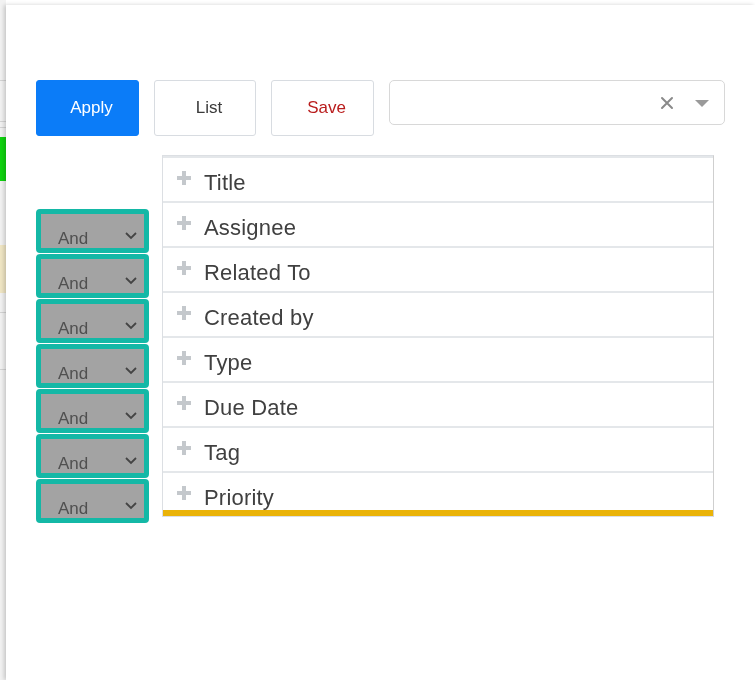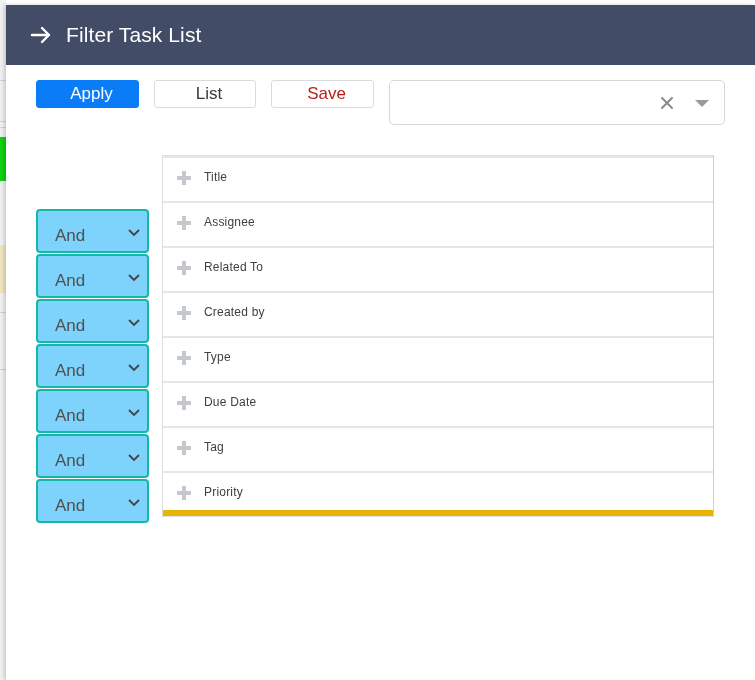--- a/index.html
+++ b/index.html
@@ -15,67 +15,59 @@
 
     .panel { position: absolute; left: 6px; top: 5px; width: 749px; height: 675px; background: #ffffff;
              box-shadow: -2px 0 4px rgba(0,0,0,0.18); }
 
     .header { position: absolute; left: 0; top: 0; width: 749px; height: 60px; background: #434c66;
               display: flex; align-items: center; padding-left: 24px; color: #ffffff; }
     .header .arrow { width: 22px; height: 22px; margin-right: 14px; display: inline-flex; }
     .header .title { font-size: 21px; font-weight: 400; letter-spacing: 0.1px; }
 
     .toolbar { position: absolute; top: 75px; left: 0; width: 749px; height: 46px; }
-    .btn { position: absolute; top: 0; height: 28px; border-radius: 3px; font-size: 17px;
+    .btn { position: absolute; top: 0; height: 56px; border-radius: 3px; font-size: 17px;
            display: flex; align-items: center; justify-content: center; cursor: pointer; padding-left: 8px; }
     .btn-apply { left: 30px; width: 103px; background: #0b7cf8; color: #ffffff; border: 1px solid #0b7cf8; }
     .btn-clear { left: 148px; width: 102px; background: #ffffff; color: #3a3a3a; border: 1px solid #d8dce1; }
     .btn-save  { left: 265px; width: 103px; background: #ffffff; color: #b91c1c; border: 1px solid #d8dce1; }
 
     .saved-select { position: absolute; left: 383px; top: 0; width: 336px; height: 45px;
                     border: 1px solid #d8d8d8; border-radius: 5px; background: #ffffff; }
     .saved-select .clear-x { position: absolute; right: 48px; top: 13px; width: 18px; height: 18px; }
     .saved-select .caret { position: absolute; right: 15px; top: 19px; width: 0; height: 0;
                     border-left: 7px solid transparent; border-right: 7px solid transparent; border-top: 7px solid #9a9a9a; }
 
     .ops { position: absolute; left: 30px; top: 204px; width: 113px; }
-    .op { position: relative; width: 113px; height: 44px; margin-bottom: 1px; border: 2px solid #14b8a6;
-          border-radius: 4px; background: #7dd3fc; cursor: pointer; }
+    .op { position: relative; width: 113px; height: 44px; margin-bottom: 1px; border: 5px solid #14b8a6;
+          border-radius: 4px; background: #a3a3a3; cursor: pointer; }
     .op .op-label { position: absolute; left: 17px; top: 15px; font-size: 17px; color: #505050; }
     .op .chev { position: absolute; right: 6px; top: 13px; width: 14px; height: 10px; }
 
     .fields { position: absolute; left: 156px; top: 150px; width: 552px; border: 1px solid #dcdfe3; border-right: 1px solid #cfcfcf; }
     .field { position: relative; height: 45px; border-top: 2px solid #e4e7ea; display: flex; align-items: center; cursor: pointer; }
     .field:first-child { border-top: 2px solid #e4e7ea; }
     .field:last-child { border-bottom: 6px solid #eab308; }
     .field .plus { position: absolute; left: 12px; top: 11px; width: 18px; height: 18px; }
-    .field .flabel { position: absolute; left: 41px; top: 12px; font-size: 12px; color: #404040; letter-spacing: 0.2px; }
+    .field .flabel { position: absolute; left: 41px; top: 12px; font-size: 22px; color: #404040; letter-spacing: 0.2px; }
   </style>
 </head>
 <body>
 
 <div class="bg-strip">
   <div class="seg bg-line" style="top:80px"></div>
   <div class="seg bg-line" style="top:121px"></div>
   <div class="seg bg-line" style="top:127px"></div>
   <div class="seg bg-green" style="top:137px;height:44px"></div>
   <div class="seg bg-yellow" style="top:245px;height:48px"></div>
   <div class="seg bg-line" style="top:312px"></div>
   <div class="seg bg-line" style="top:369px"></div>
 </div>
 
 <div class="panel">
-  <div class="header">
-    <span class="arrow">
-      <svg width="22" height="22" viewBox="0 0 22 22">
-        <path d="M2 11 H19 M12 4 L19 11 L12 18" stroke="#ffffff" stroke-width="2.4" fill="none" stroke-linecap="round" stroke-linejoin="round"></path>
-      </svg>
-    </span>
-    <span class="title">Filter Task List</span>
-  </div>
 
   <div class="toolbar">
     <div class="btn btn-apply">Apply</div>
     <div class="btn btn-clear">List</div>
     <div class="btn btn-save">Save</div>
     <div class="saved-select">
       <span class="clear-x">
         <svg width="18" height="18" viewBox="0 0 18 18">
           <path d="M4 4 L14 14 M14 4 L4 14" stroke="#8a8a8a" stroke-width="2" stroke-linecap="round"></path>
         </svg>

